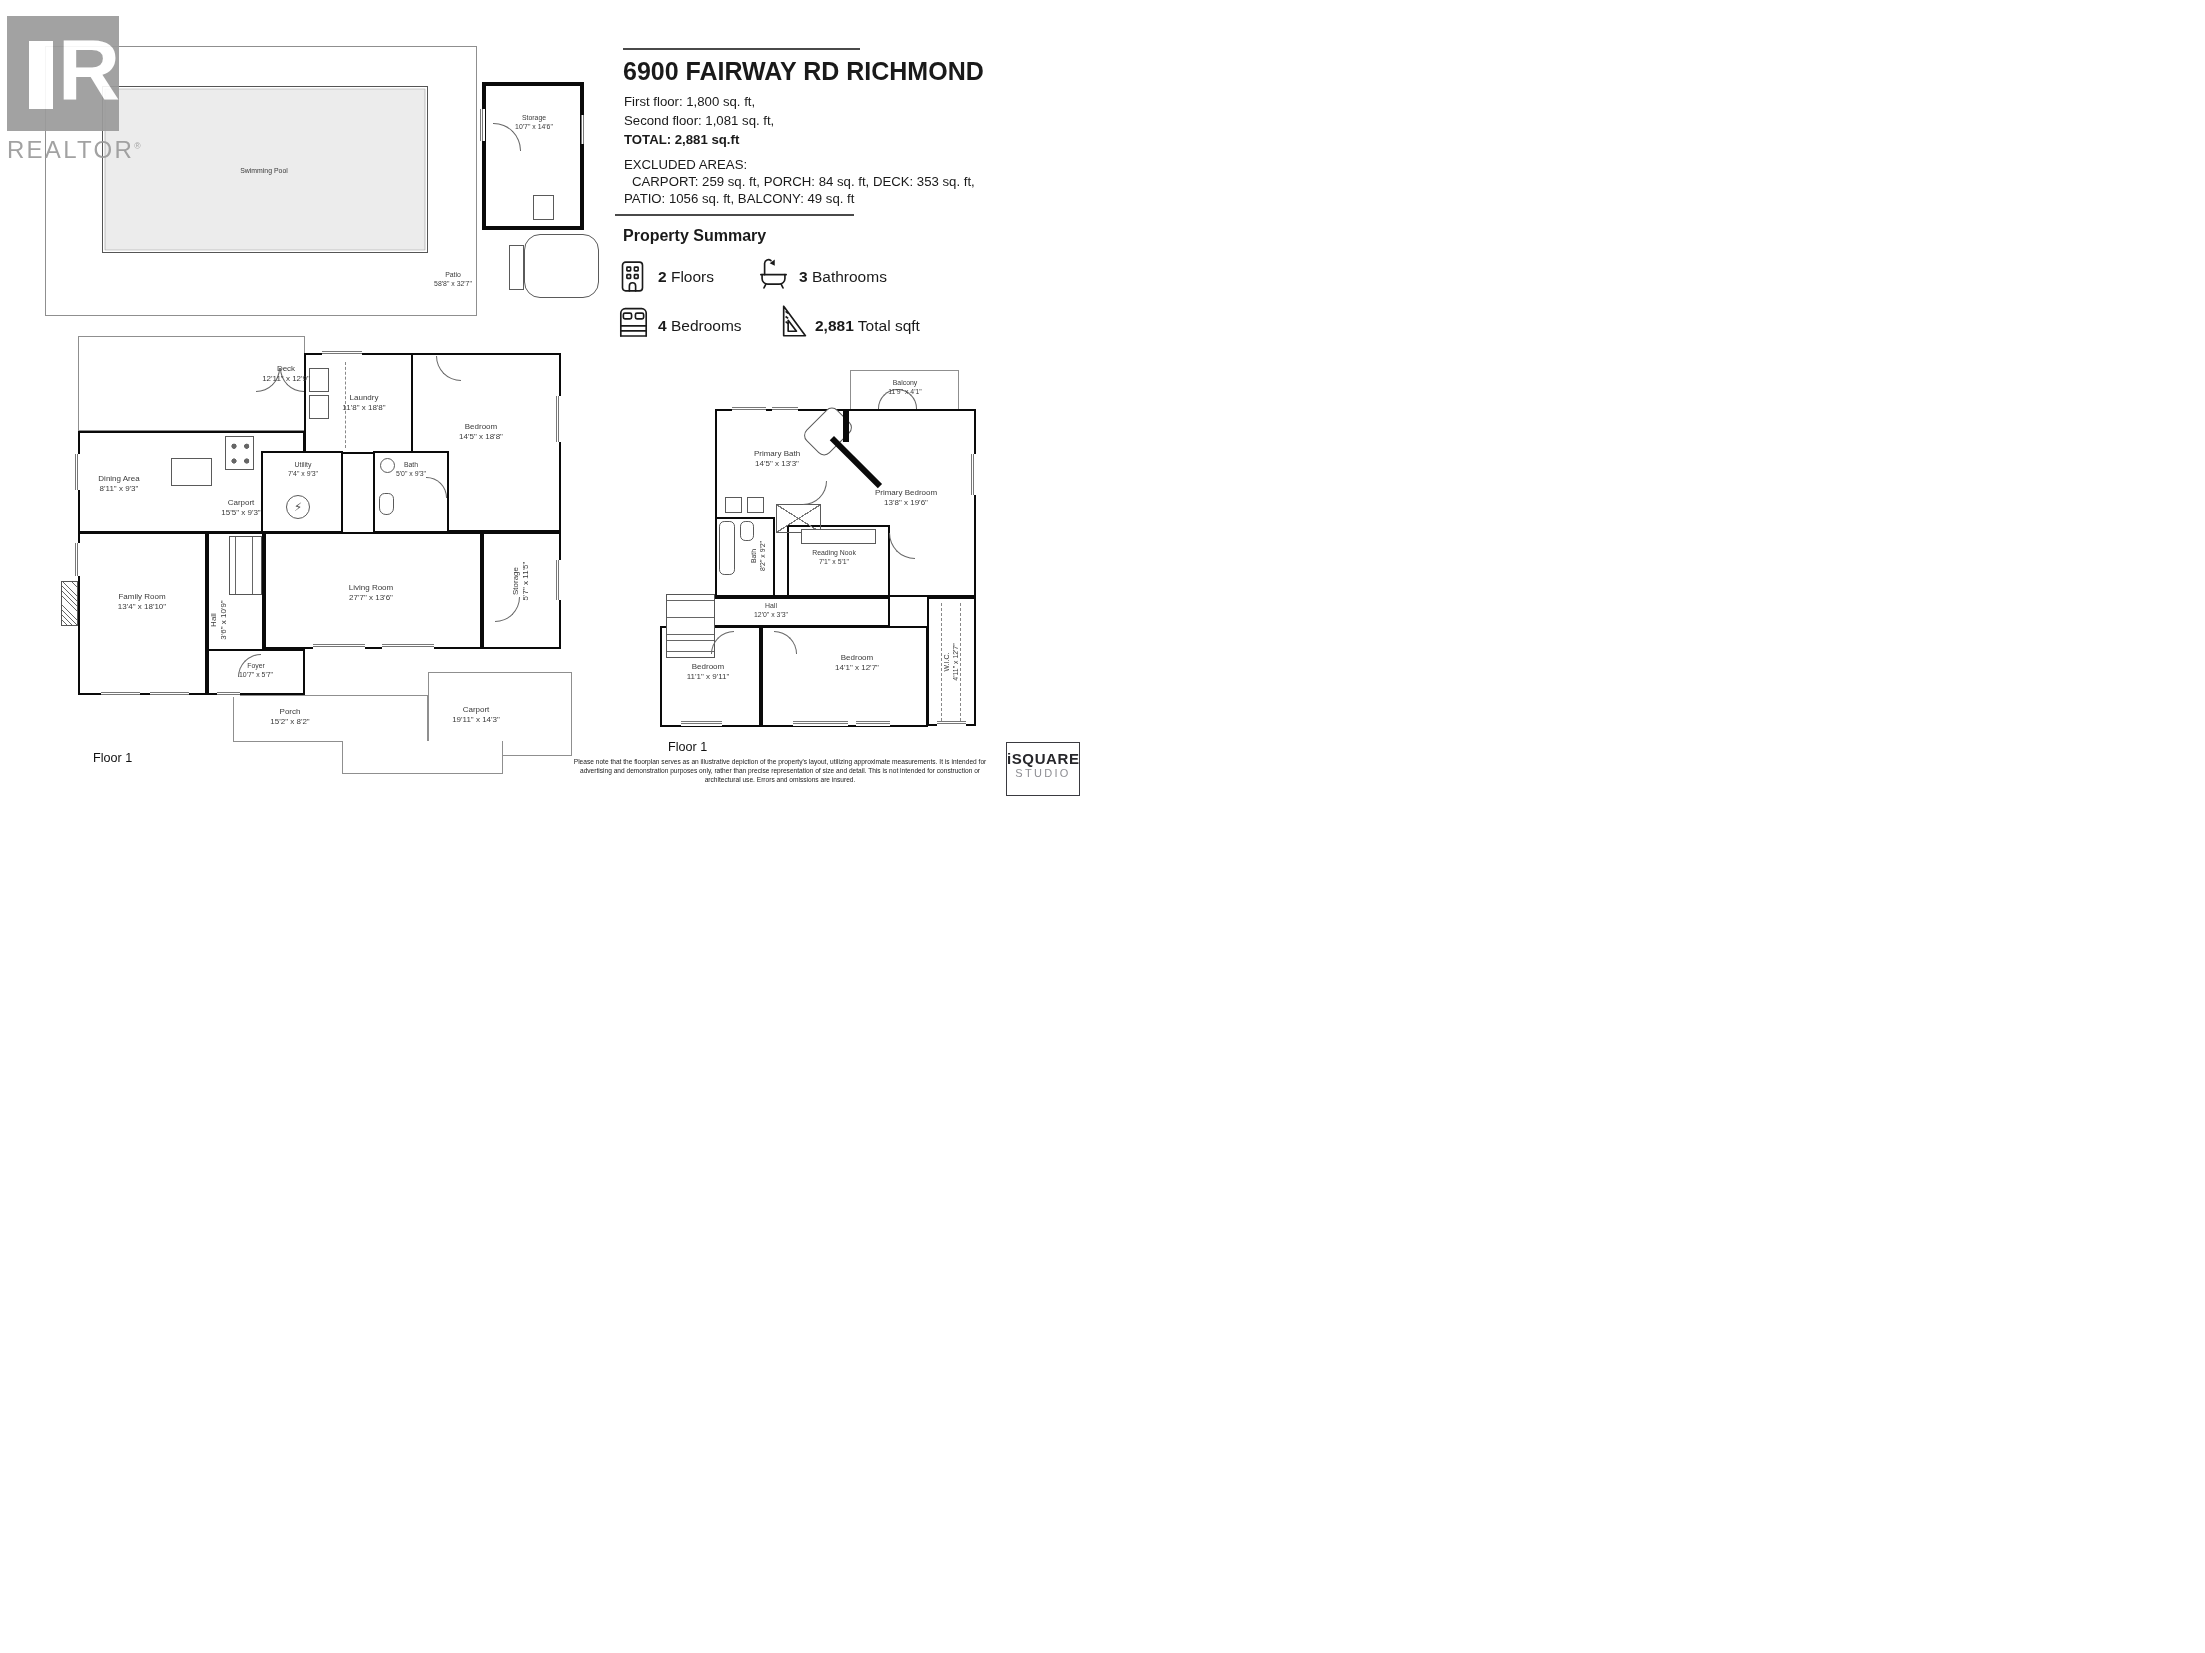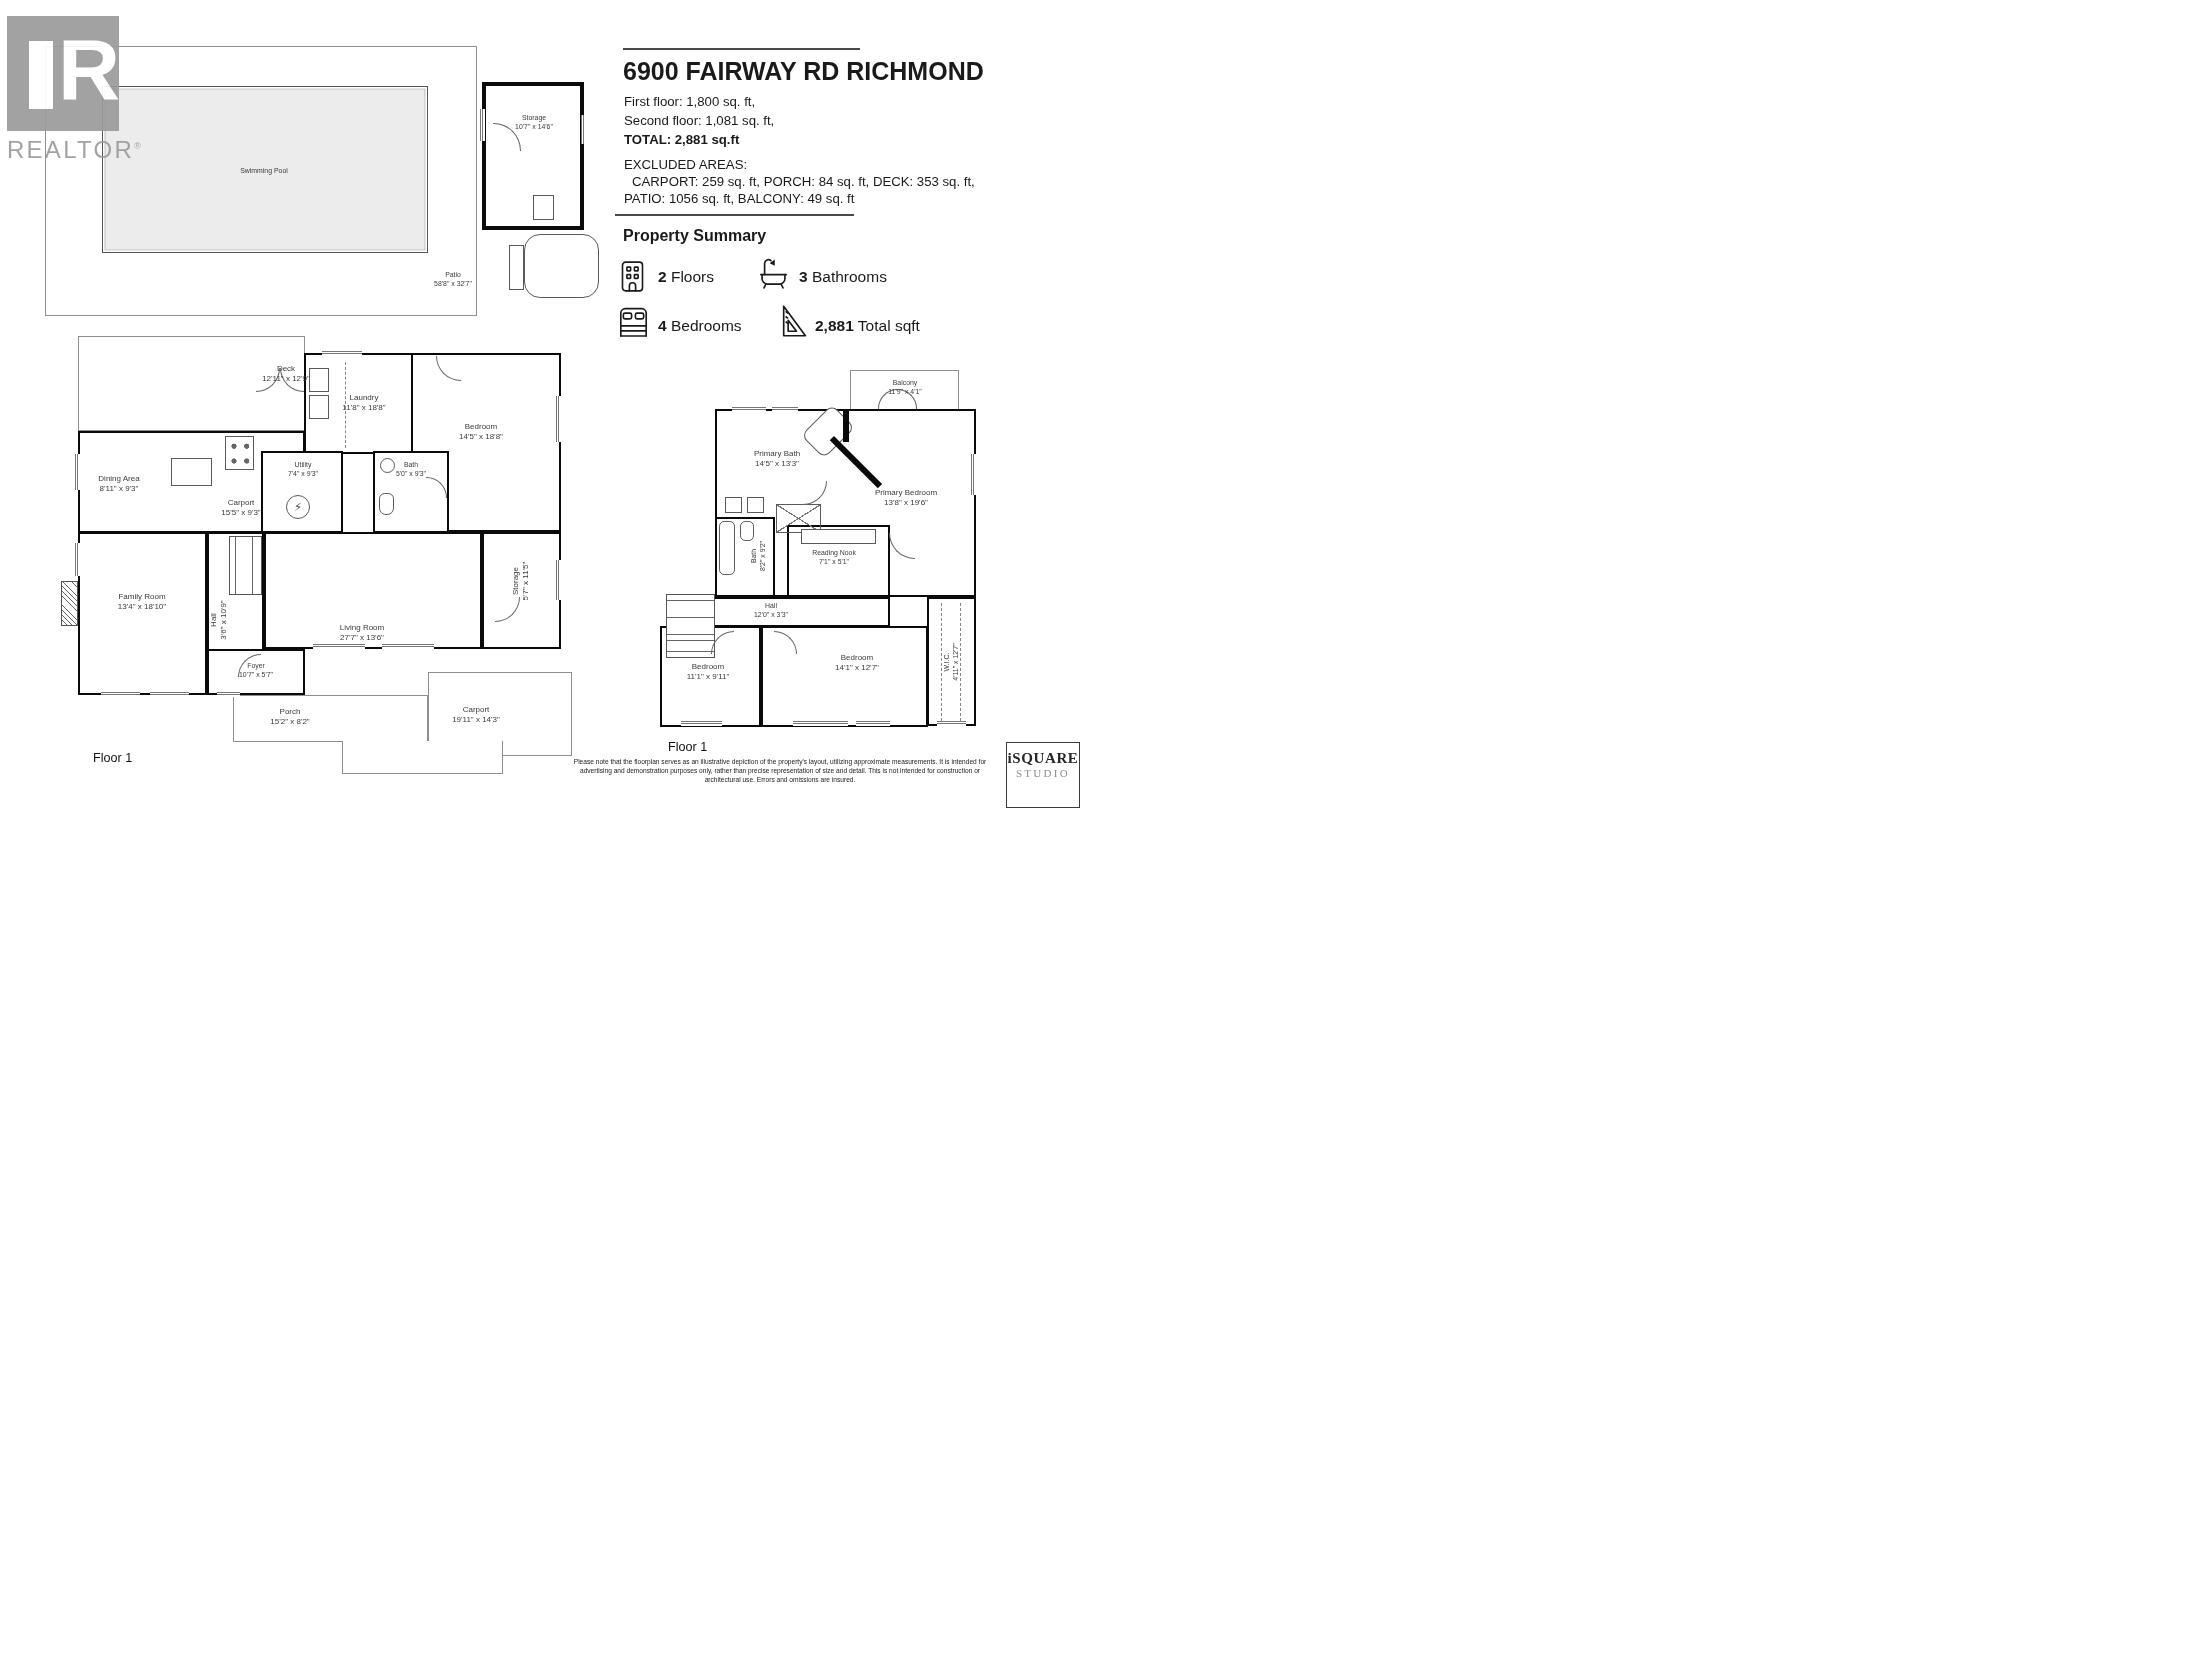--- a/index.html
+++ b/index.html
@@ -42,22 +42,22 @@
   .icon{position:absolute;z-index:6;}
   .floorlbl{position:absolute;font-size:12.6px;color:#111;}
   
   #realtor{position:absolute;left:6.9px;top:16px;z-index:40;opacity:0.92;}
   #realtor .sq{position:relative;width:112px;height:115px;background:#9b9b9b;}
   #realtor .bar{position:absolute;left:22px;top:25px;width:24px;height:68px;background:#fff;}
   #realtor .r{position:absolute;left:51px;top:10.3px;font-size:86px;font-weight:bold;color:#fff;line-height:1;}
   #realtor .wordmark{font-size:24px;color:#9b9b9b;letter-spacing:2.3px;margin-top:4.6px;}
   #realtor .reg{font-size:8.6px;vertical-align:super;}
   
-  #isquare{position:absolute;left:1006px;top:742px;width:74px;height:66px;border:1.7px solid #3a3a40;
-           box-sizing:border-box;z-index:40;background:#fff;text-align:center;padding-top:8px;font-family:Liberation Serif, serif;}
+  #isquare{position:absolute;left:1006px;top:742px;width:74px;height:54px;border:1.7px solid #3a3a40;
+           box-sizing:border-box;z-index:40;background:#fff;text-align:center;padding-top:8px;}
   #isquare .l1{font-size:15px;font-weight:bold;color:#27272b;letter-spacing:0.6px;line-height:1.05;}
   #isquare .l2{font-size:11px;color:#8d8d92;letter-spacing:2.3px;line-height:1.1;}
   #disclaimer{position:absolute;left:569px;top:758px;width:422px;font-size:6.6px;color:#222;
               text-align:center;line-height:1.35;z-index:30;}
   .pool{position:absolute;background:#ececec;border:1.1px solid #555;
         box-shadow:inset 0 0 0 1.7px #fff, inset 0 0 0 2.3px #9a9a9a;z-index:8;box-sizing:border-box;}
   .diag{position:absolute;background:#0a0a0a;z-index:14;}
 </style>
 </head>
 <body>
@@ -158,21 +158,21 @@
   <div class="room" style="left:207px;top:532px;width:57px;height:163px;"></div>
   <div class="stairsH" style="left:229px;top:536px;width:33px;height:59px;"></div>
   <div class="lbl v" style="left:219px;top:620px;">
     <span class="rn">Hall</span>
       <span class="rd">3'6" x 10'9"</span>
   </div>
 
   <div class="room" style="left:264px;top:532px;width:218px;height:117px;"></div>
   <div class="winh" style="left:313px;top:644px;width:52px;"></div>
   <div class="winh" style="left:382px;top:644px;width:52px;"></div>
-  <div class="lbl" style="left:362px;top:593px;margin-top:40px;">
+  <div class="lbl" style="left:371px;top:593px;">
     <span class="rn">Living Room</span>
       <span class="rd">27'7" x 13'6"</span>
   </div>
 
   <div class="room" style="left:482px;top:532px;width:79px;height:117px;"></div>
   <div class="winv" style="left:556px;top:560px;height:40px;"></div>
   <div class="qbr" style="left:495px;top:597px;width:25px;height:25px;"></div>
   <div class="lbl v" style="left:521px;top:581px;">
     <span class="rn">Storage</span>
       <span class="rd">5'7" x 11'5"</span>

